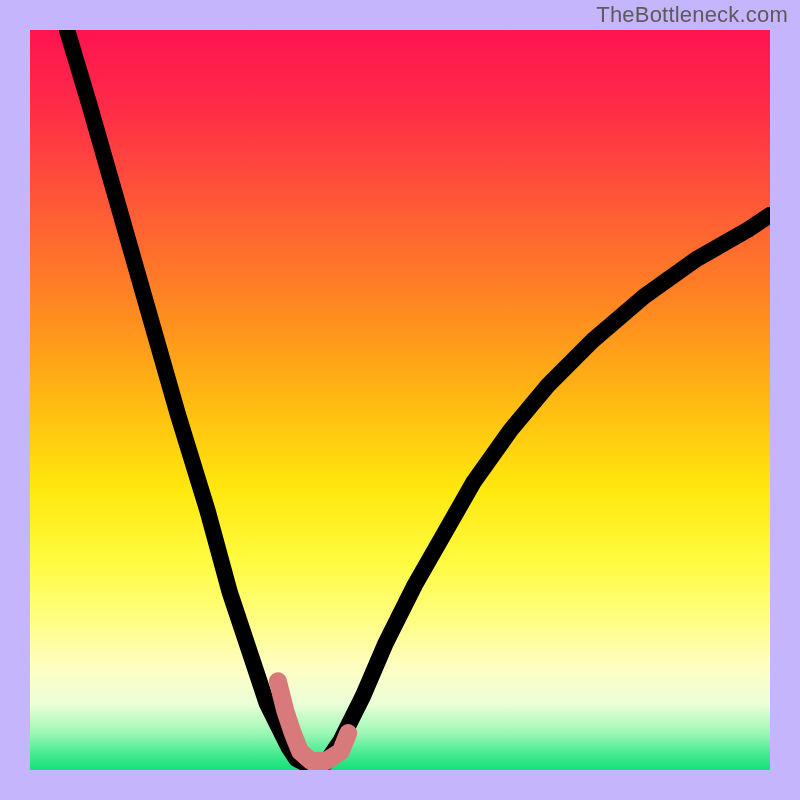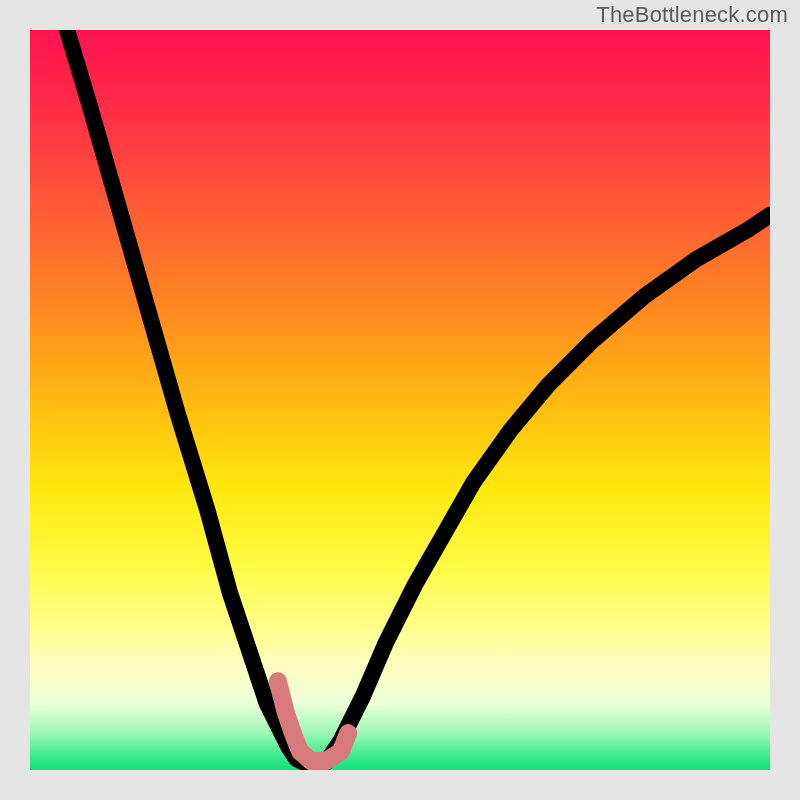--- a/index.html
+++ b/index.html
@@ -8,21 +8,21 @@
     width: 800px;
     height: 800px;
     overflow: hidden;
     background: #000;
     font-family: Arial, Helvetica, sans-serif;
   }
   .frame {
     position: relative;
     width: 800px;
     height: 800px;
-    background: #e5e5e5;
+    background: #c4b5fd;
   }
   .watermark {
     position: absolute;
     top: 2px;
     right: 12px;
     color: #5b5b5b;
     font-size: 22px;
     font-weight: 500;
     letter-spacing: 0.2px;
     z-index: 10;

